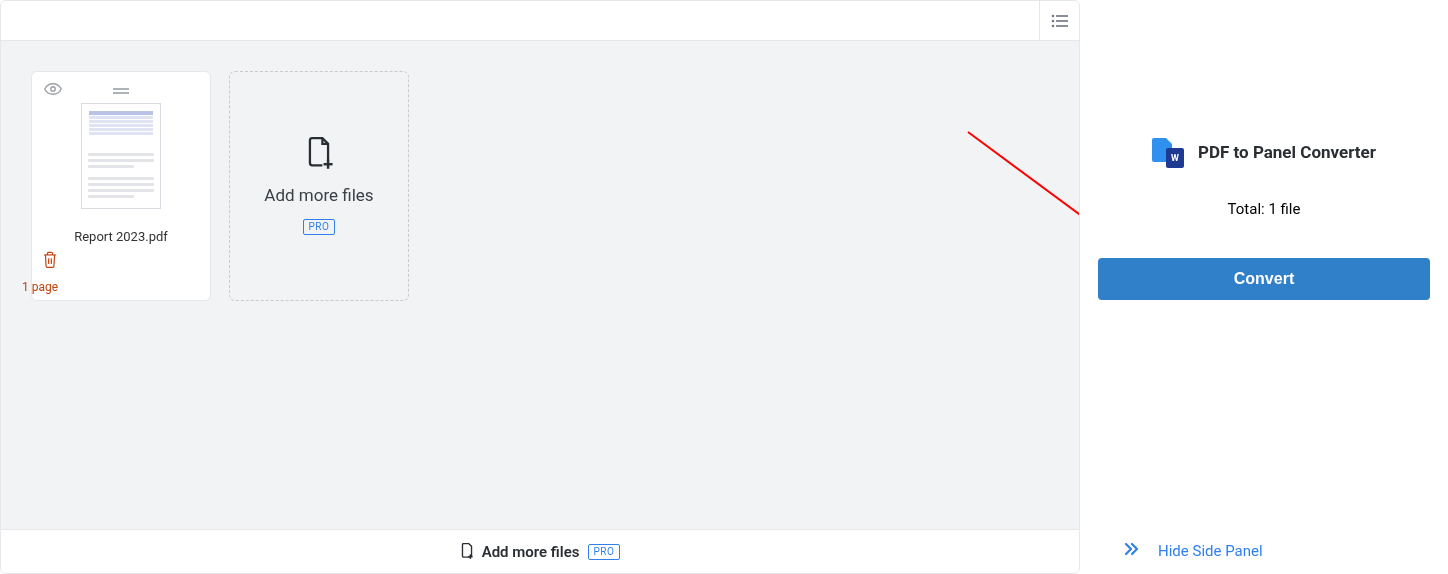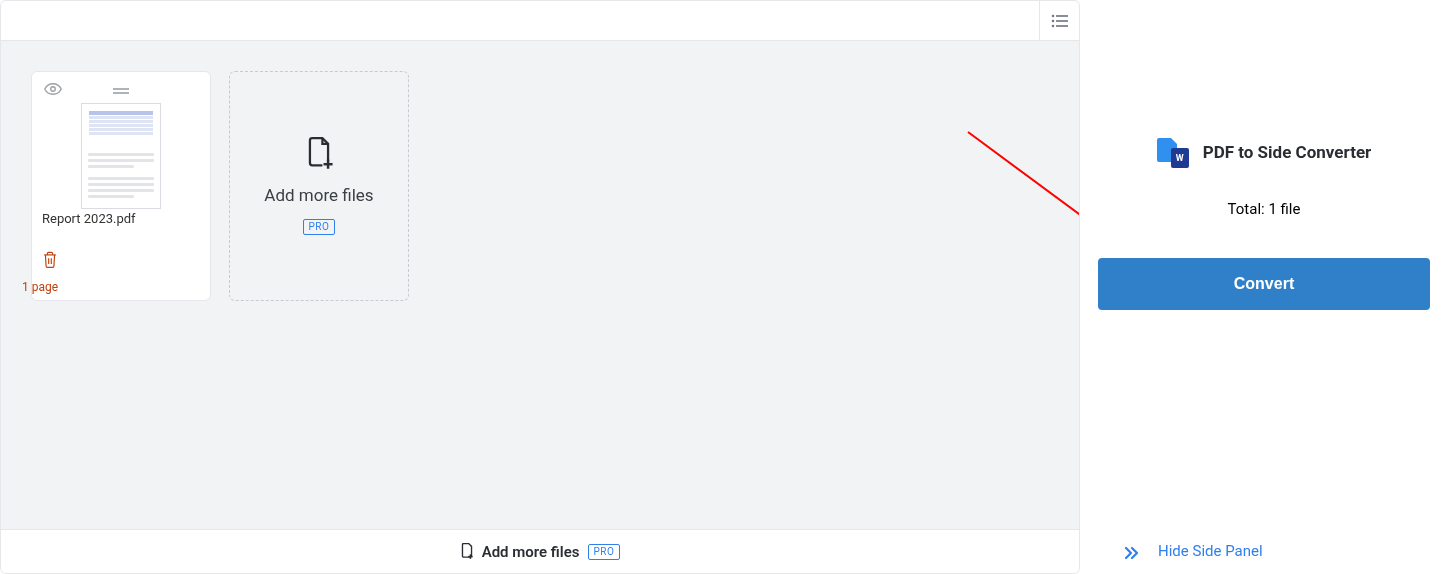--- a/index.html
+++ b/index.html
@@ -82,23 +82,24 @@
     display:flex;
     flex-direction:column;
     gap:3px;
   }
   .thumb .tbl {height:30px;display:flex;flex-direction:column;gap:1px;padding:0 1px;}
   .thumb .tbl-head{height:4px;background:#b9c3e8;}
   .thumb .tbl-row{height:3px;background:#dfe4f5;}
   .thumb .para{height:3px;background:#e2e4e8;border-radius:1px;}
   .thumb .para.short{width:70%;}
   .filename{
+    text-align:center;
     font-size:13px;
     color:#333;
-    margin-top:2px;
+    margin-top:20px;
   }
   .card-footer{
     margin-top:auto;
     display:flex;
     align-items:flex-start;
     gap:8px;
     padding-top:6px;
     color:#c2410c;
     flex-direction:column;
   }
@@ -200,34 +201,34 @@
     color:#fff;font-size:9px;font-weight:700;
   }
   .total{
     text-align:center;
     font-size:15px;
     color:#000000;
     margin-top:34px;
   }
   .convert-btn{
     margin-top:40px;
-    height:52px;
+    height:42px;
     background:#2f80c9;
     color:#fff;
     border:none;
     border-radius:4px;
     font-size:16px;
     font-weight:600;
     cursor:pointer;
   }
   .hide-panel{
     margin-top:auto;
     margin-bottom:14px;
     display:flex;
-    align-items:flex-end;
+    align-items:flex-start;
     gap:18px;
     color:#2f80ed;
     font-size:15px;
     cursor:pointer;
     padding-left:26px;
   }
   
   .arrow{
     position:absolute;
     left:962px;
@@ -341,21 +342,21 @@
       <span class="pro-badge">PRO</span>
     </div>
   </div>
 
   <div class="side">
     <div class="side-header">
       <div class="icon-pair">
         <div class="pdf-badge"></div>
         <div class="word-badge">W</div>
       </div>
-      <div class="title">PDF to Side Converter</div>
+      <div class="title">PDF to Panel Converter</div>
     </div>
     <div class="total">Total: 1 file</div>
     <button class="convert-btn">Convert</button>
     <div class="hide-panel">
       <svg width="16" height="14" viewBox="0 0 16 14" fill="none" stroke="#2f80ed" stroke-width="2.2" stroke-linecap="round" stroke-linejoin="round">
         <polyline points="2,2 7,7 2,12"></polyline>
         <polyline points="8,2 13,7 8,12"></polyline>
       </svg>
       <span>Hide Side Panel</span>
     </div>

